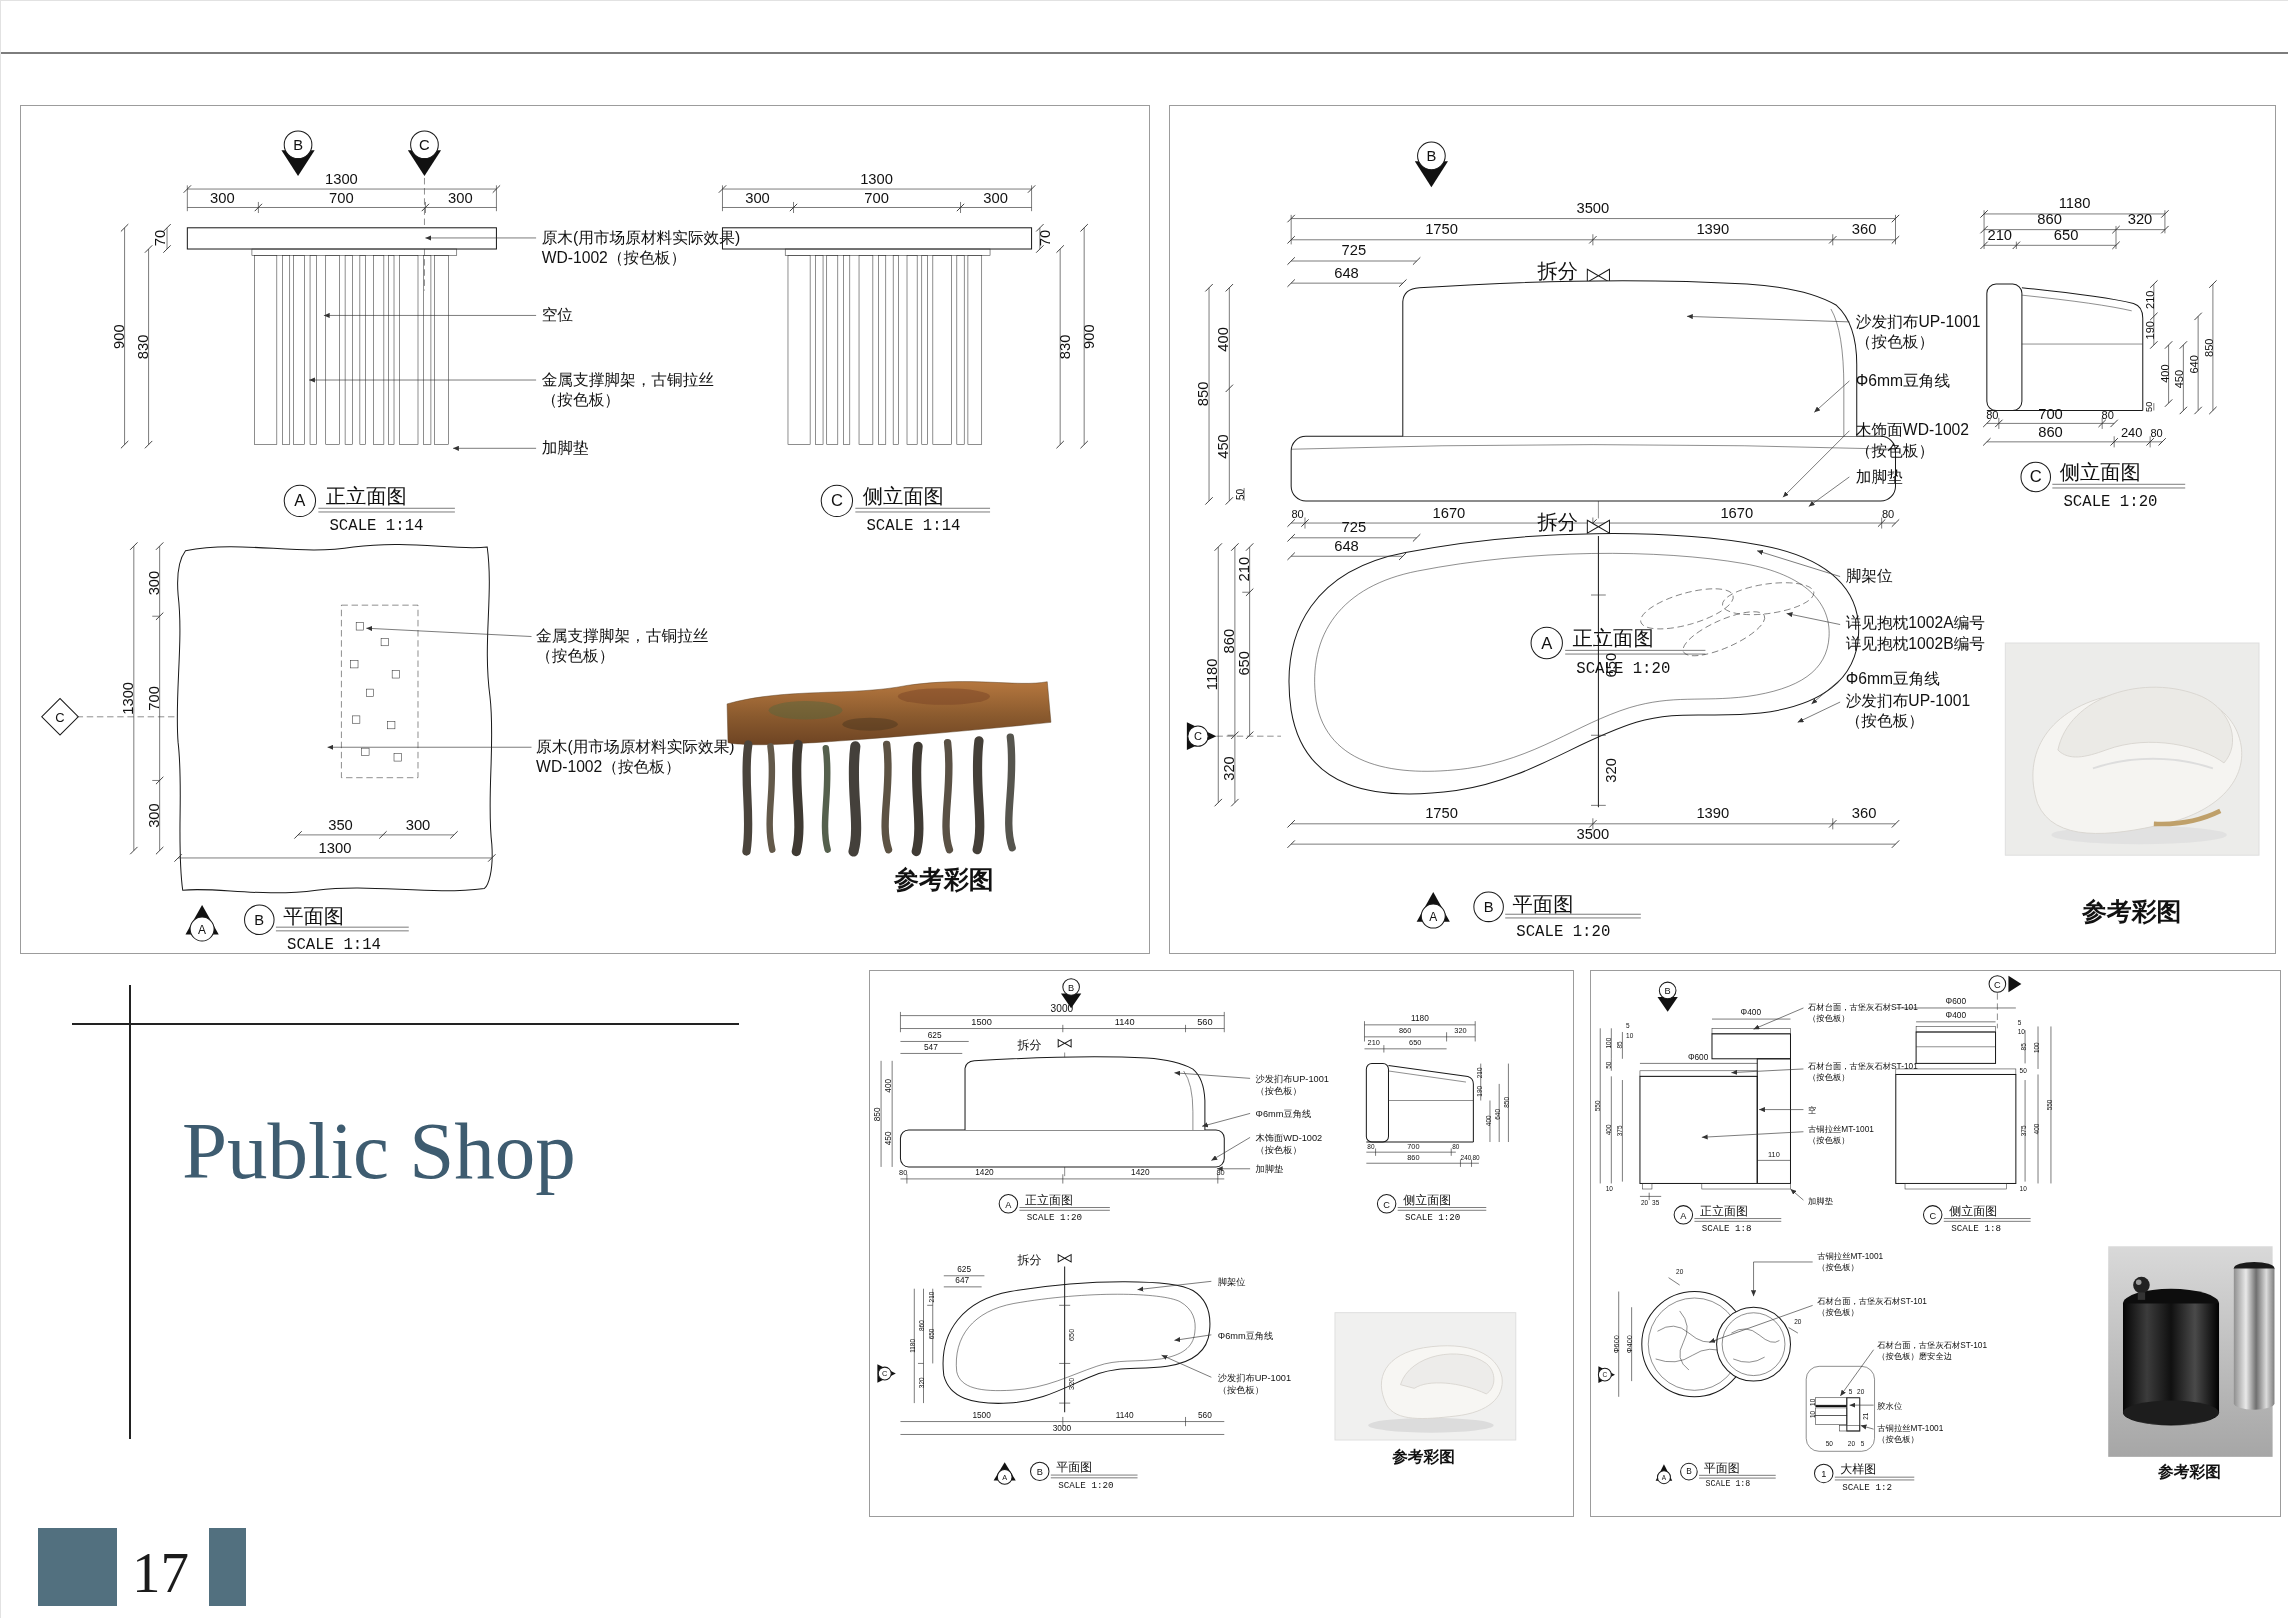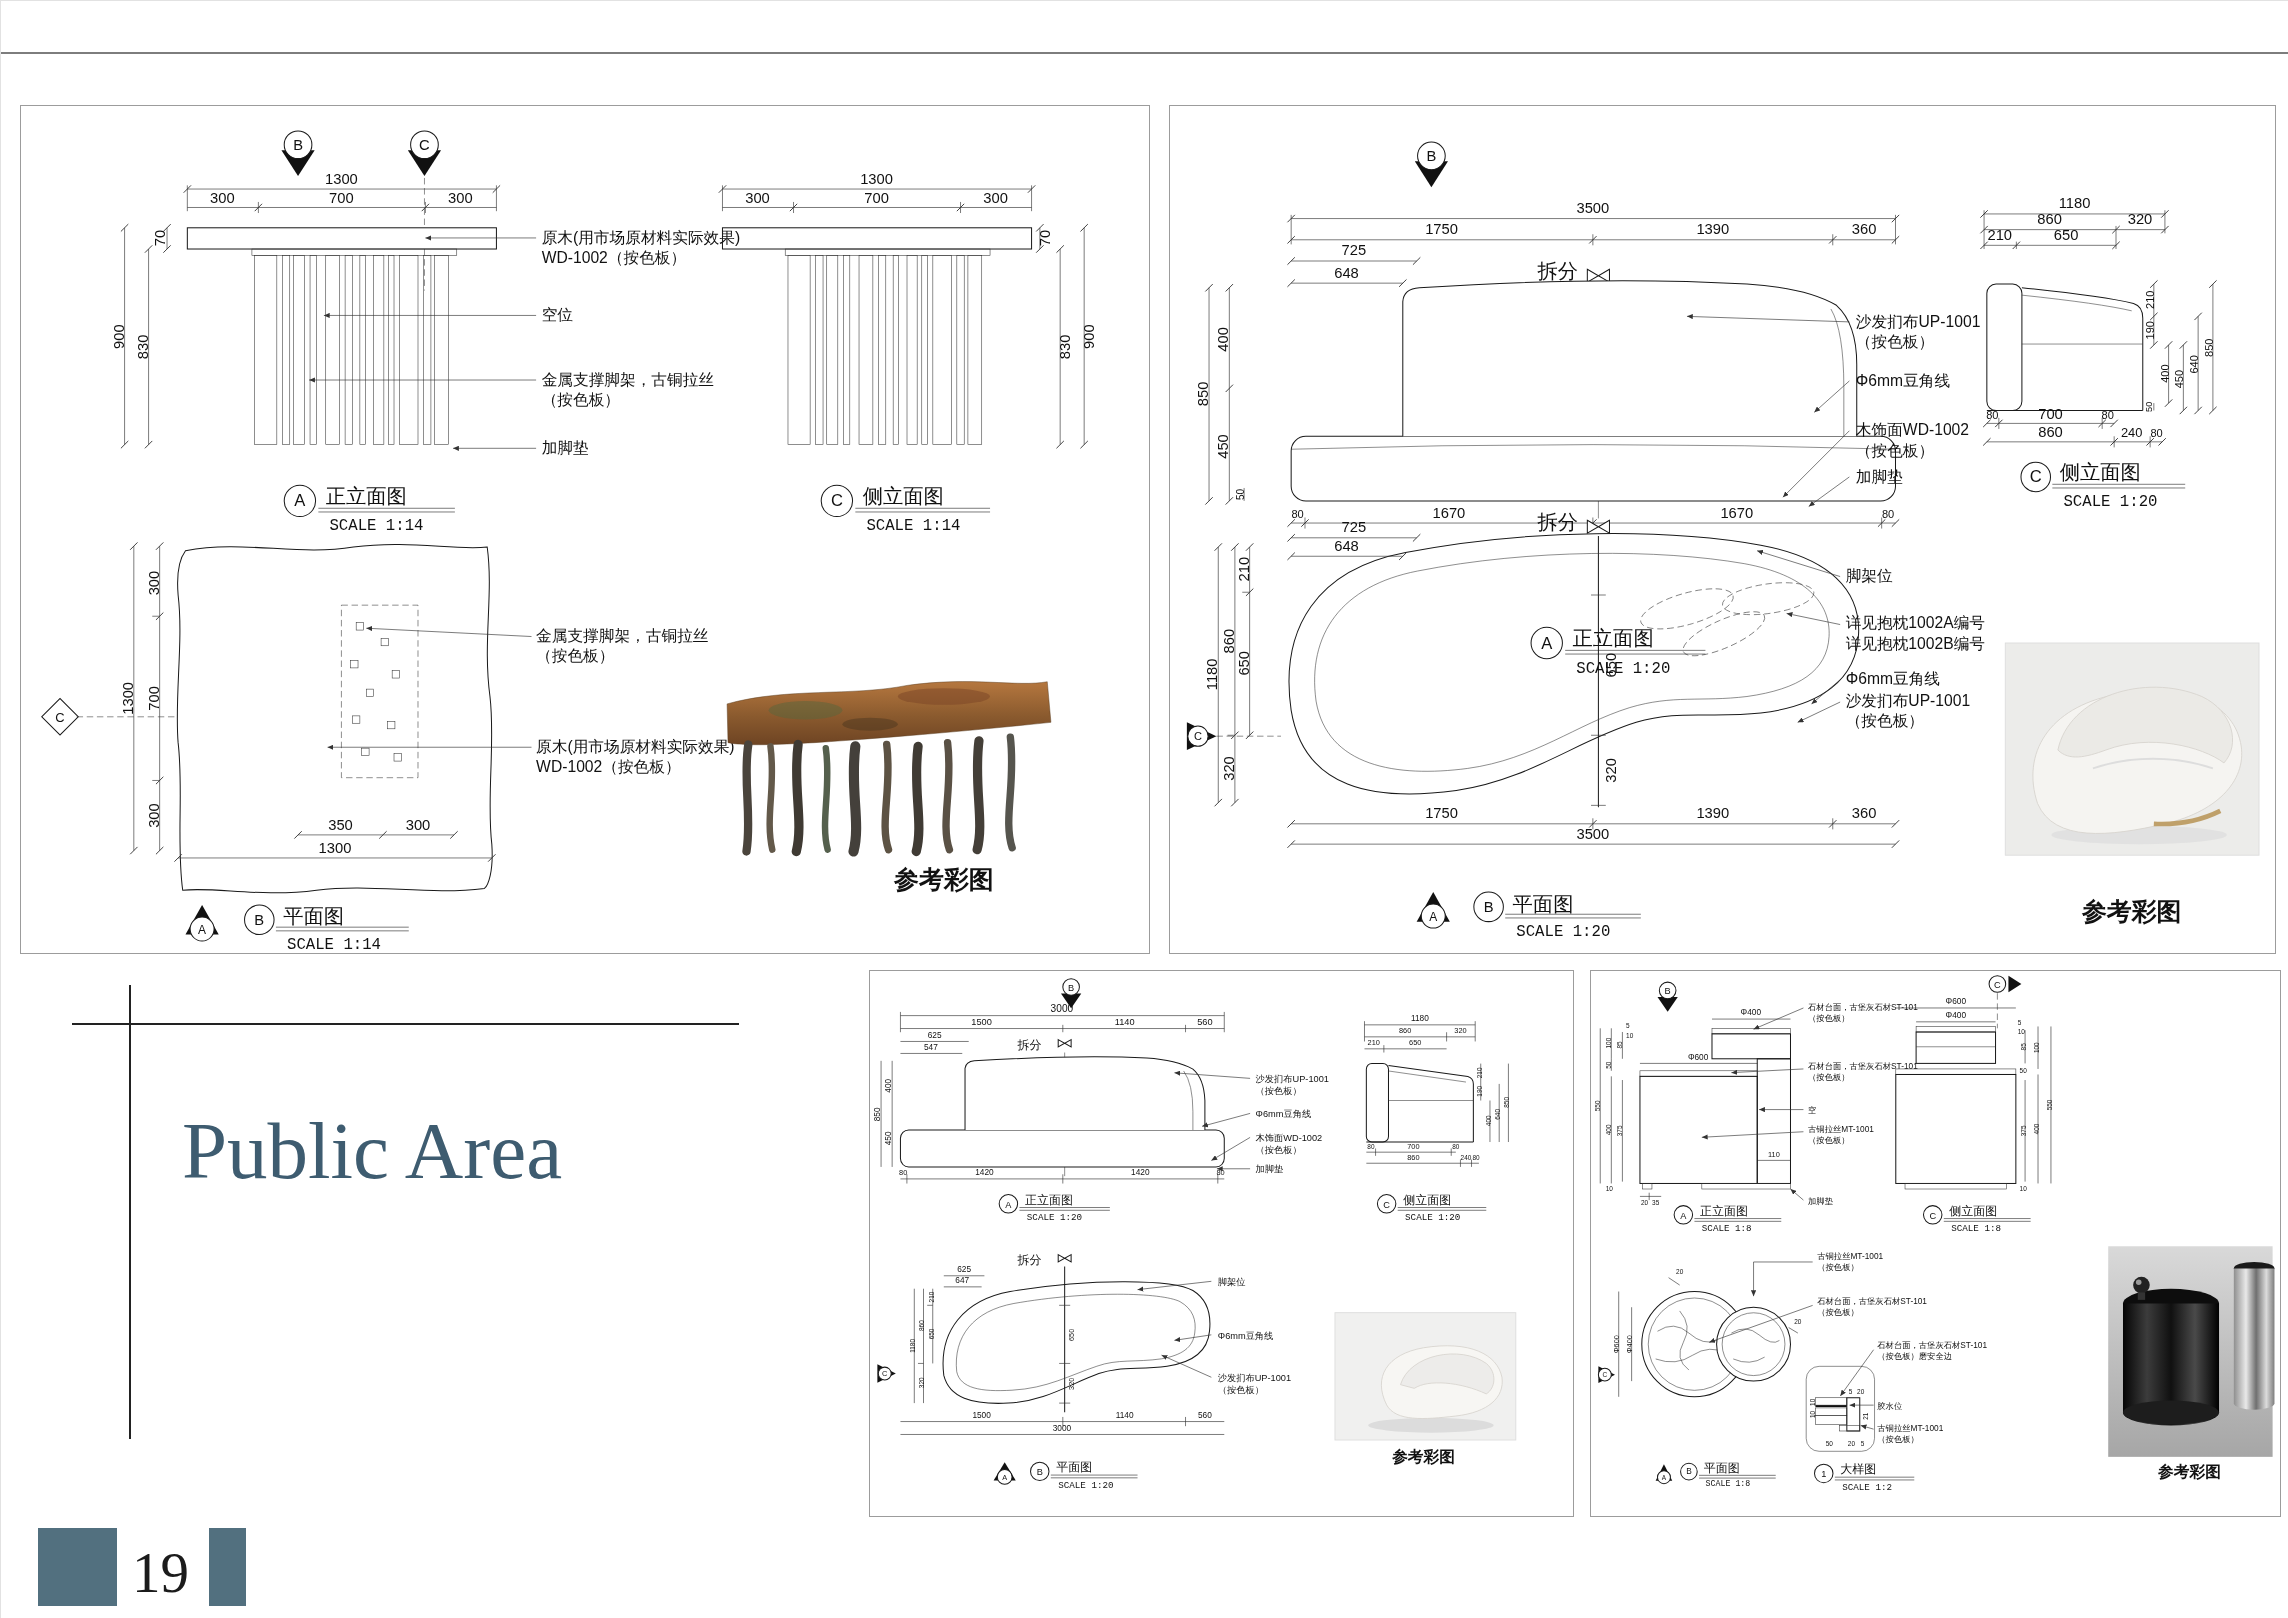--- a/index.html
+++ b/index.html
@@ -648,19 +648,19 @@
       <ellipse cx="628" cy="478" rx="52" ry="13" fill="#1d1d1d"></ellipse>
       <circle cx="596" cy="340" r="9" fill="#222"></circle>
       <circle cx="593" cy="337" r="3" fill="#9a9a9a"></circle>
       <rect x="592" y="348" width="8" height="8" fill="#333"></rect>
       <text class="t17 b mid" x="648" y="548">参考彩图</text>
     </g>
   </svg>
 
   <div class="vline" style="left:128px;top:984px;width:1.8px;height:454px"></div>
   <div class="vline" style="left:71px;top:1022px;width:667px;height:1.8px"></div>
-  <div id="title-line1">Public Area</div>
+  <div id="title-line1">Public Shop</div>
 
   <div class="sq" style="left:37px;top:1527px;width:79px;height:78px"></div>
-  <div id="page-num">19</div>
+  <div id="page-num">17</div>
   <div class="sq" style="left:208px;top:1527px;width:37px;height:78px"></div>
 </div>
 
 
 </body></html>

